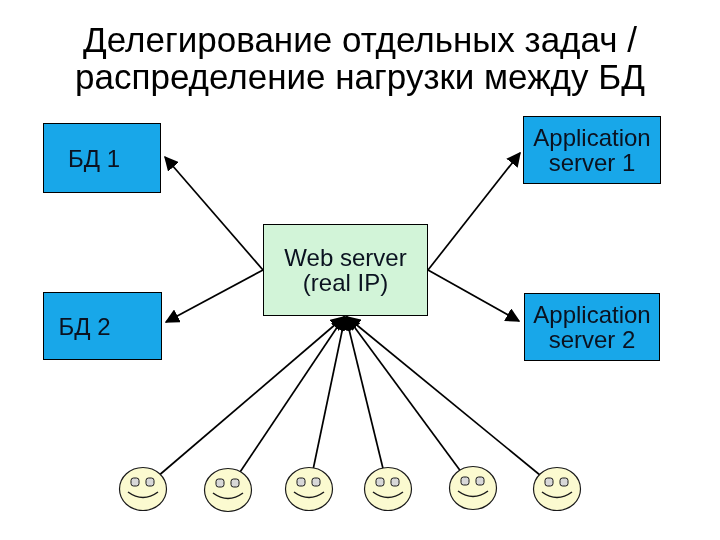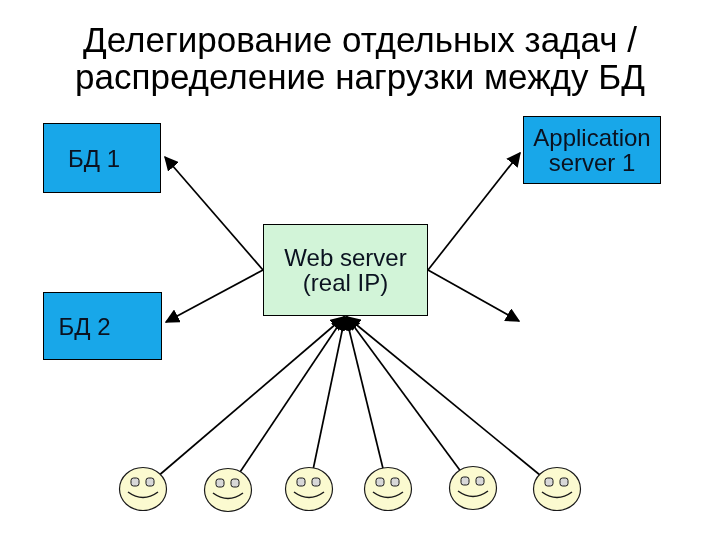--- a/index.html
+++ b/index.html
@@ -148,14 +148,17 @@
   </div>
 
   <div class="node node-green node-web">
     <span>Web server (real IP)</span>
   </div>
 
   <div class="node node-blue node-db2">
     <span>БД 2</span>
   </div>
 
+  <div class="node node-blue node-app2">
+    <span>Application server 2</span>
+  </div>
 
 </div>
 
 </body></html>

